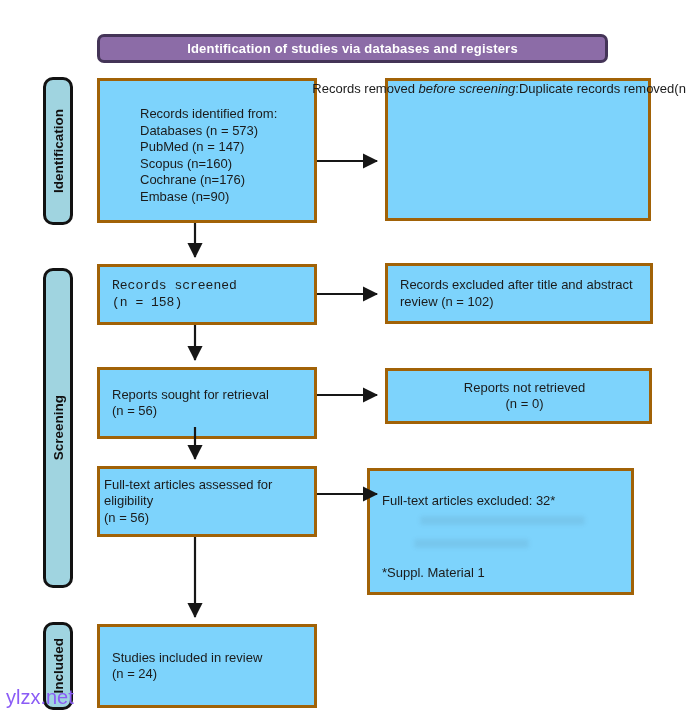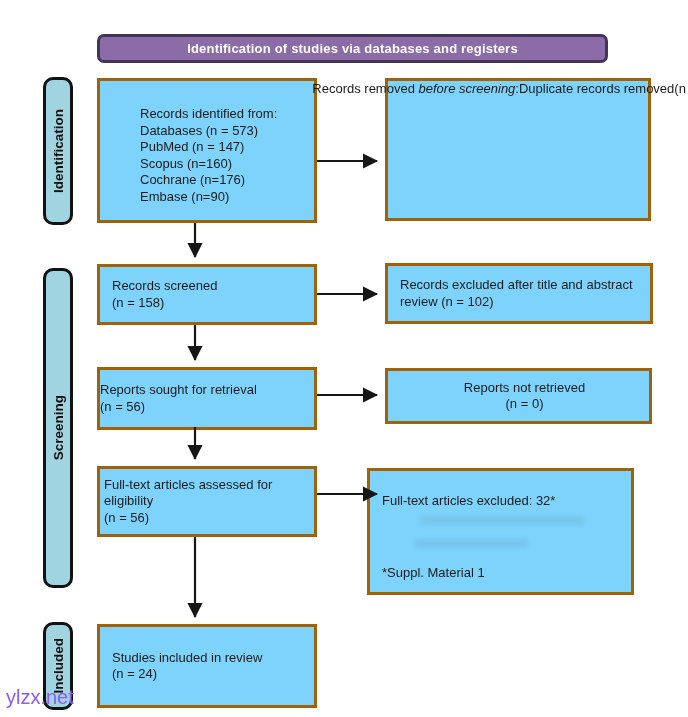--- a/index.html
+++ b/index.html
@@ -31,23 +31,23 @@
   
   .fbox {
     position:absolute; background:#7dd3fc; border:3px solid #a16207;
     box-sizing:border-box; font-size:13px; line-height:16.5px;
   }
   .fbox .line { white-space:nowrap; }
   .it { font-style:italic; }
 
   .box-a { left:97px;  top:78px;  width:220px; height:145px; padding:25px 0 0 40px; }
   .box-b { left:385px; top:78px;  width:266px; height:143px; display:flex; justify-content:center; padding:0 8px 0 11px; }
-  .box-c { left:97px;  top:264px; width:220px; height:61px;  display:flex; flex-direction:column; justify-content:center; padding-left:12px; }
+  .box-c { left:97px;  top:264px; width:220px; height:61px;  display:flex; flex-direction:column; justify-content:center; padding-left:12px;font-family:Liberation Mono, monospace; }
   .box-d { left:385px; top:263px; width:268px; height:61px;  display:flex; flex-direction:column; justify-content:center; padding:0 8px 0 12px; }
-  .box-e { left:97px;  top:367px; width:220px; height:63px;  display:flex; flex-direction:column; justify-content:center; padding-left:0; }
+  .box-e { left:97px;  top:367px; width:220px; height:72px;  display:flex; flex-direction:column; justify-content:center; padding-left:12px; }
   .box-f { left:385px; top:368px; width:267px; height:56px;  display:flex; flex-direction:column; justify-content:center; padding-left:12px;align-items:center; }
   .box-g { left:97px;  top:466px; width:220px; height:71px;  display:flex; flex-direction:column; justify-content:center; padding-left:4px; }
   .box-h { left:367px; top:468px; width:267px; height:127px; padding:22px 10px 0 12px; }
   .box-h .footnote { position:absolute; left:12px; bottom:11px; }
   .box-i { left:97px;  top:624px; width:220px; height:84px;  display:flex; flex-direction:column; justify-content:center; padding-left:12px; }
 
   
   .smudge { position:absolute; background:rgba(40,40,40,0.07); filter:blur(2px); border-radius:3px; }
   .smudge-1 { left:420px; top:516px; width:165px; height:9px; }
   .smudge-2 { left:414px; top:539px; width:115px; height:9px; }

